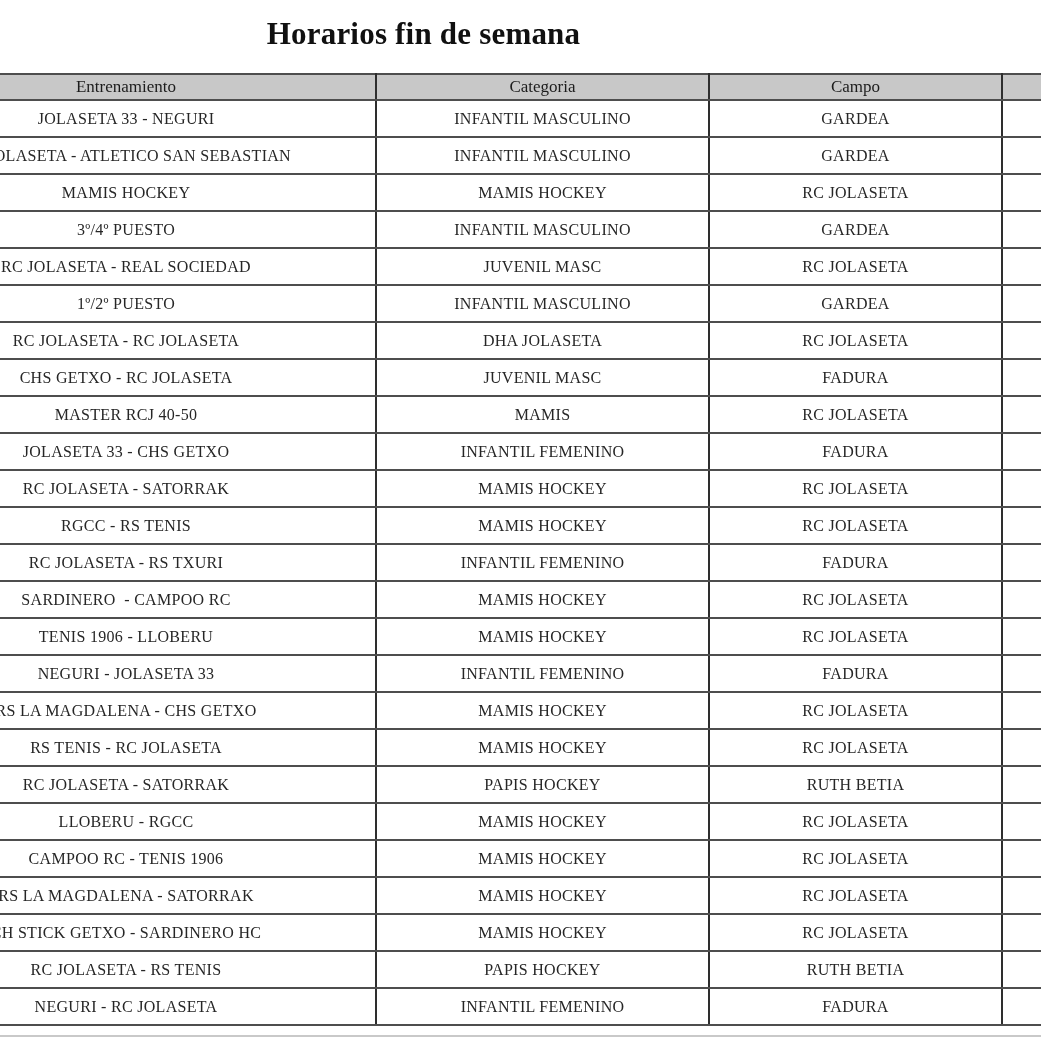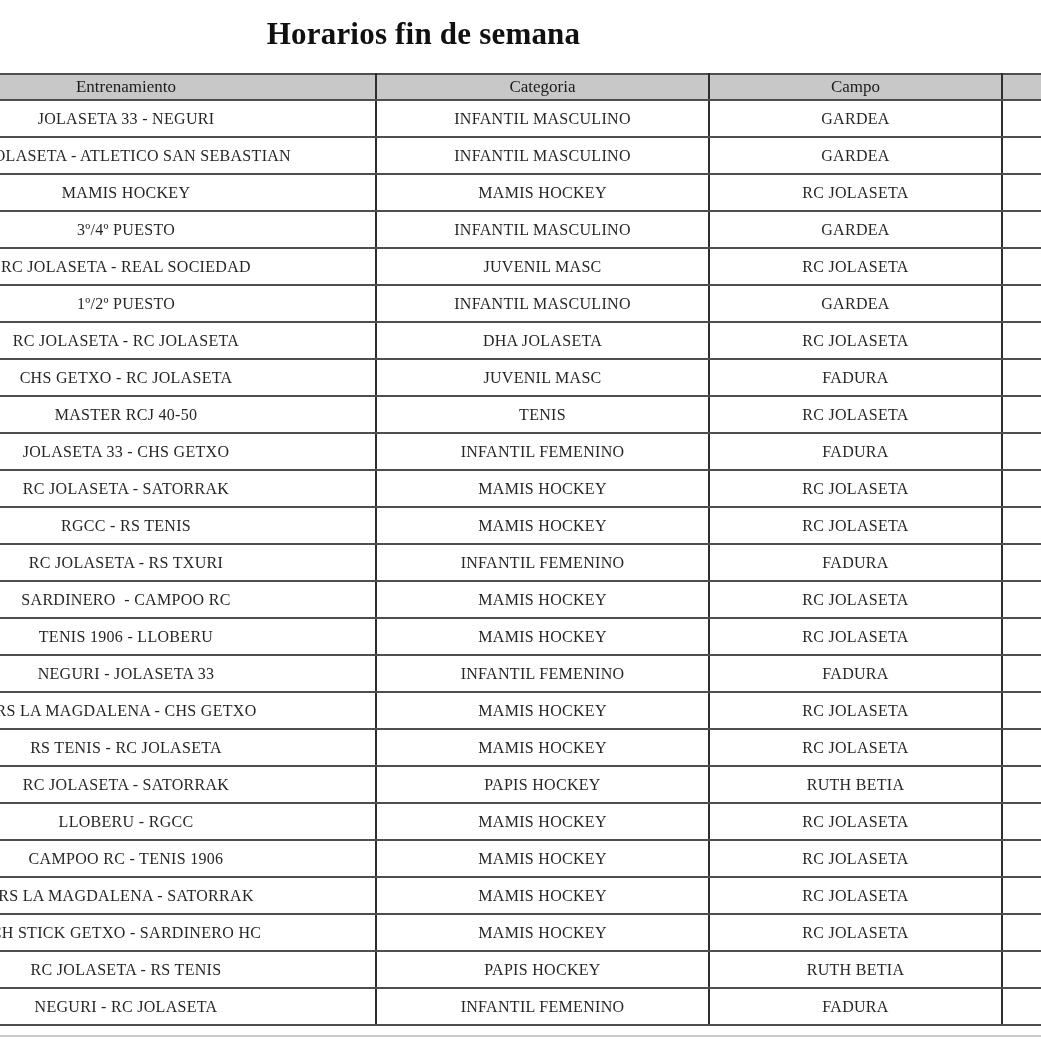--- a/index.html
+++ b/index.html
@@ -137,21 +137,21 @@
     <td></td>
   </tr>
           <tr>
     <td>CHS GETXO - RC JOLASETA</td>
     <td>JUVENIL MASC</td>
     <td>FADURA</td>
     <td></td>
   </tr>
           <tr>
     <td>MASTER RCJ 40-50</td>
-    <td>TENIS</td>
+    <td>MAMIS</td>
     <td>RC JOLASETA</td>
     <td></td>
   </tr>
           <tr>
     <td>JOLASETA 33 - CHS GETXO</td>
     <td>INFANTIL FEMENINO</td>
     <td>FADURA</td>
     <td></td>
   </tr>
           <tr>

